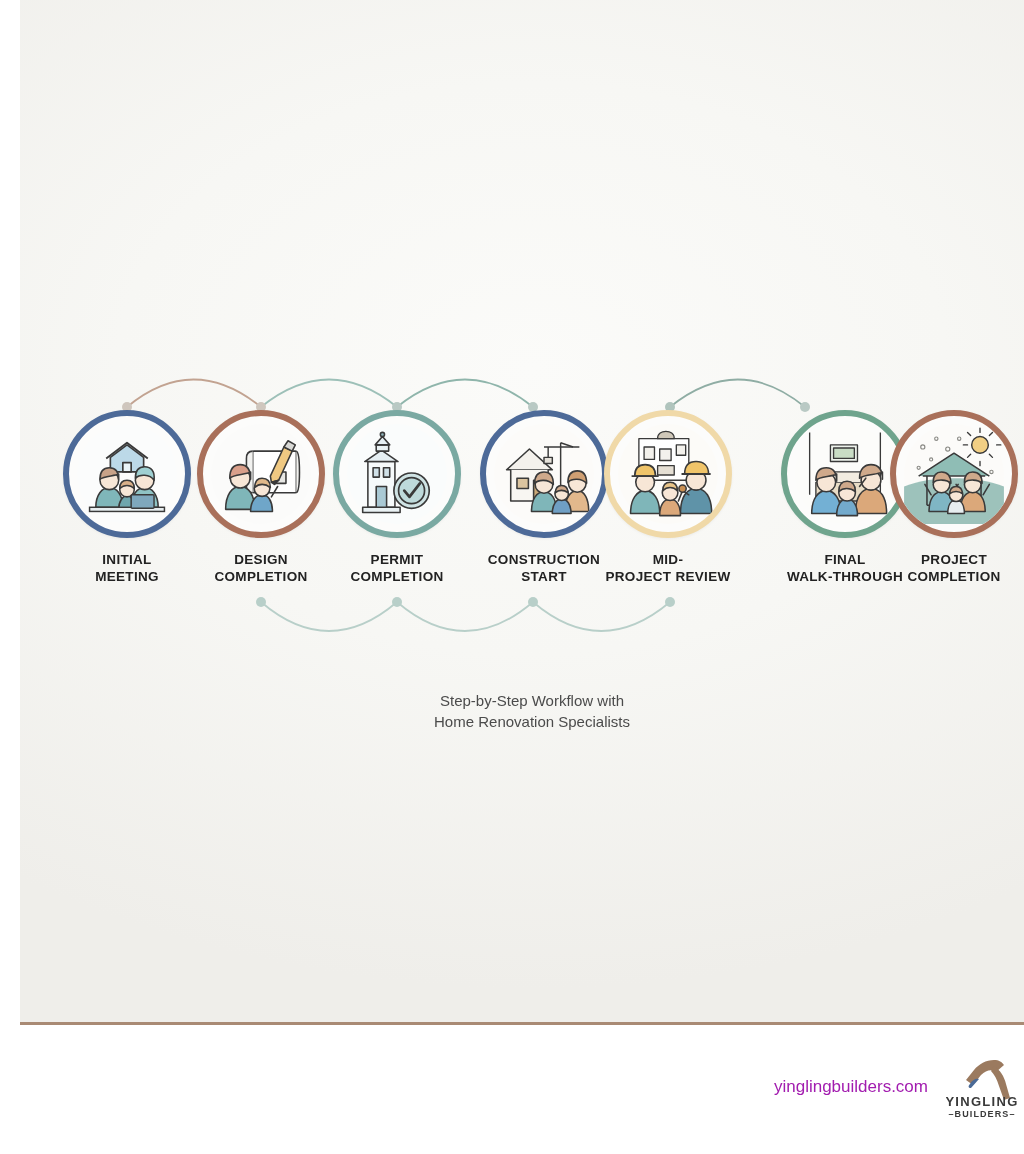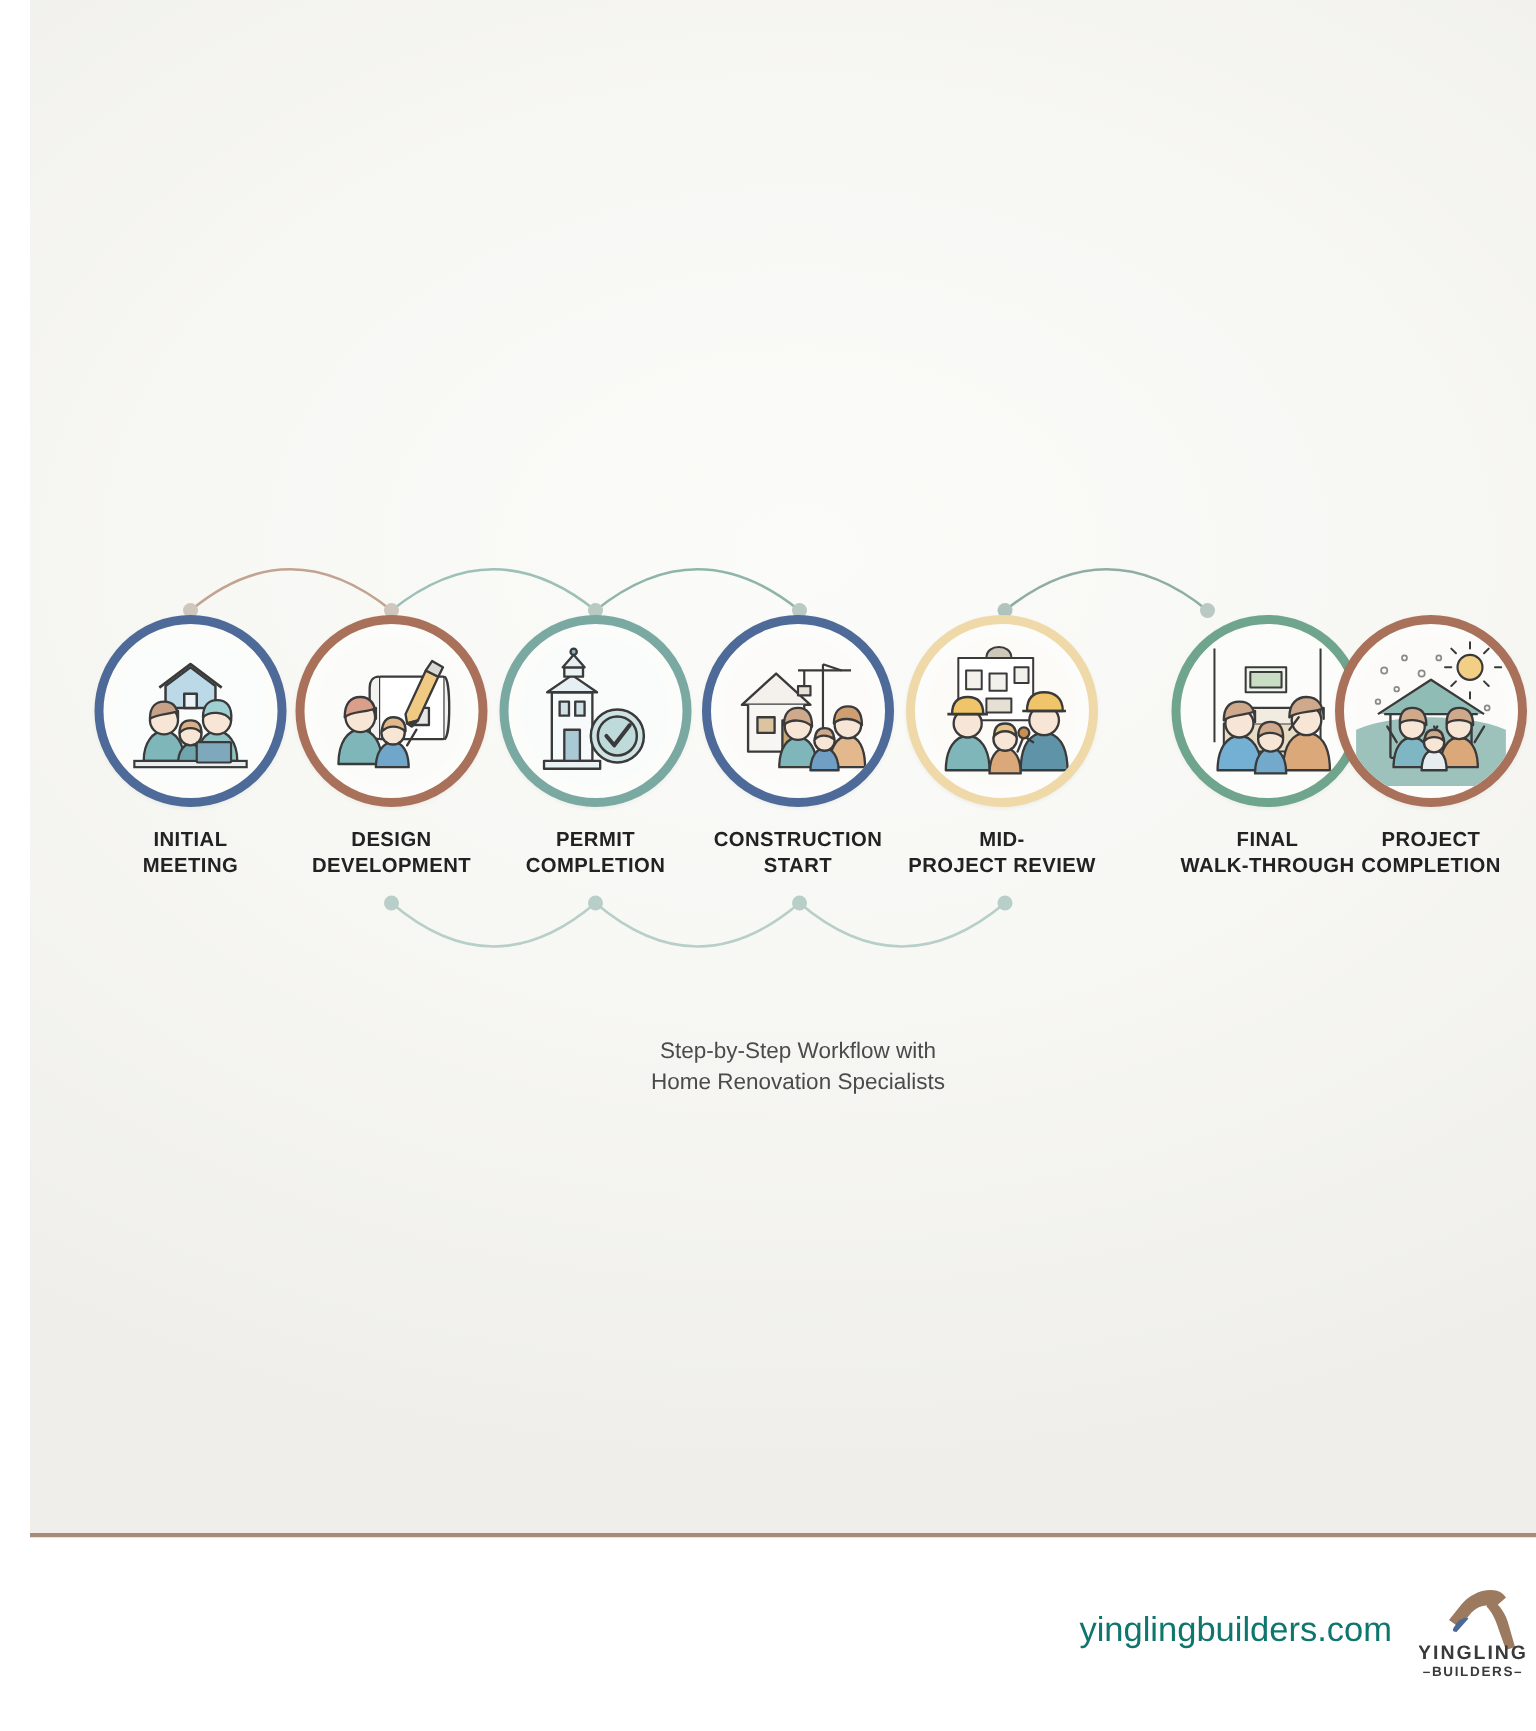--- a/index.html
+++ b/index.html
@@ -55,21 +55,21 @@
     font-size: 15px; line-height: 1.42; white-space: pre-line;
   }
 
   
   .footer-inner {
     position: absolute; right: 26px; top: 1054px;
     display: flex; align-items: center; gap: 18px;
   }
   .footer-text { text-align: right; }
   .brand-name { font-size: 22px; font-weight: bold; color: #2f2f2f; line-height: 1.2; }
-  .brand-url { font-size: 23px; color: #0f766e; line-height: 1.3; }
+  .brand-url { font-size: 17px; color: #a21caf; line-height: 1.3; }
   .brand-logo { width: 72px; height: 66px; }
   .brand-logo svg { width: 72px; height: 66px; display: block; }
 </style>
 </head>
 <body>
 
 <div id="canvas">
 
   <div class="body-area"></div>
 
@@ -145,21 +145,21 @@
             <circle cx="30" cy="54" r="9.5" fill="#f7e6d6"></circle>
             <path d="M20 54 C20 45 24 41 30 41 C37 41 40 46 40 55 L40 48 C35 51 24 50 20 54 Z" fill="#d99f8a"></path>
             <path d="M40 86 C40 76 45 70 51 70 C57 70 61 76 61 86 Z" fill="#6fa6c9"></path>
             <circle cx="51" cy="64" r="7.5" fill="#f7e6d6"></circle>
             <path d="M44 63 C44 57 47 54 51 54 C56 54 59 57 59 63 C54 59 48 59 44 63 Z" fill="#e0b88a"></path>
             <path d="M60 72 L66 62" stroke-linecap="round"></path>
           </g>
         </svg>
       </div>
       <div class="step-label">DESIGN
-DEVELOPMENT</div>
+COMPLETION</div>
     </div>
 
     <div class="step" style="left:311px">
       <div class="step-circle" style="border-color:#7aa9a2">
         <svg viewBox="0 0 100 100">
           <circle cx="50" cy="50" r="48" fill="#fafcfc"></circle>
           <g stroke="#3a3a3a" stroke-width="1.5" fill="#ffffff" stroke-linejoin="round">
             <path d="M22 82 L22 38 L48 38 L48 82 Z" fill="#f6fafb"></path>
             <path d="M19 38 L35 27 L51 38 Z" fill="#e6eff3"></path>
             <rect x="17" y="82" width="36" height="5" fill="#eaf2f4"></rect>
@@ -174,21 +174,21 @@
             <circle cx="64" cy="66" r="17" fill="#cfe3e4"></circle>
             <circle cx="64" cy="66" r="12.5" fill="#bedadb"></circle>
             <path d="M57 66 L62 72 L72 59" fill="none" stroke-width="2.6" stroke-linecap="round"></path>
           </g>
         </svg>
       </div>
       <div class="step-label">PERMIT
 COMPLETION</div>
     </div>
 
-    <div class="step" style="left:446px">
+    <div class="step" style="left:458px">
       <div class="step-circle" style="border-color:#4d6a98">
         <svg viewBox="0 0 100 100">
           <circle cx="50" cy="50" r="48" fill="#fcfbf9"></circle>
           <g stroke="#3a3a3a" stroke-width="1.5" fill="none" stroke-linejoin="round">
             <path d="M14 46 L36 26 L58 46 Z" fill="#f4f1ec"></path>
             <path d="M18 46 L18 76 L54 76 L54 46" fill="#f8f6f2"></path>
             <rect x="24" y="54" width="11" height="10" fill="#dbc49f"></rect>
             <rect x="40" y="56" width="10" height="20" fill="#c9a877"></rect>
           </g>
           <g stroke="#3a3a3a" stroke-width="1.4" fill="none" stroke-linejoin="round">

